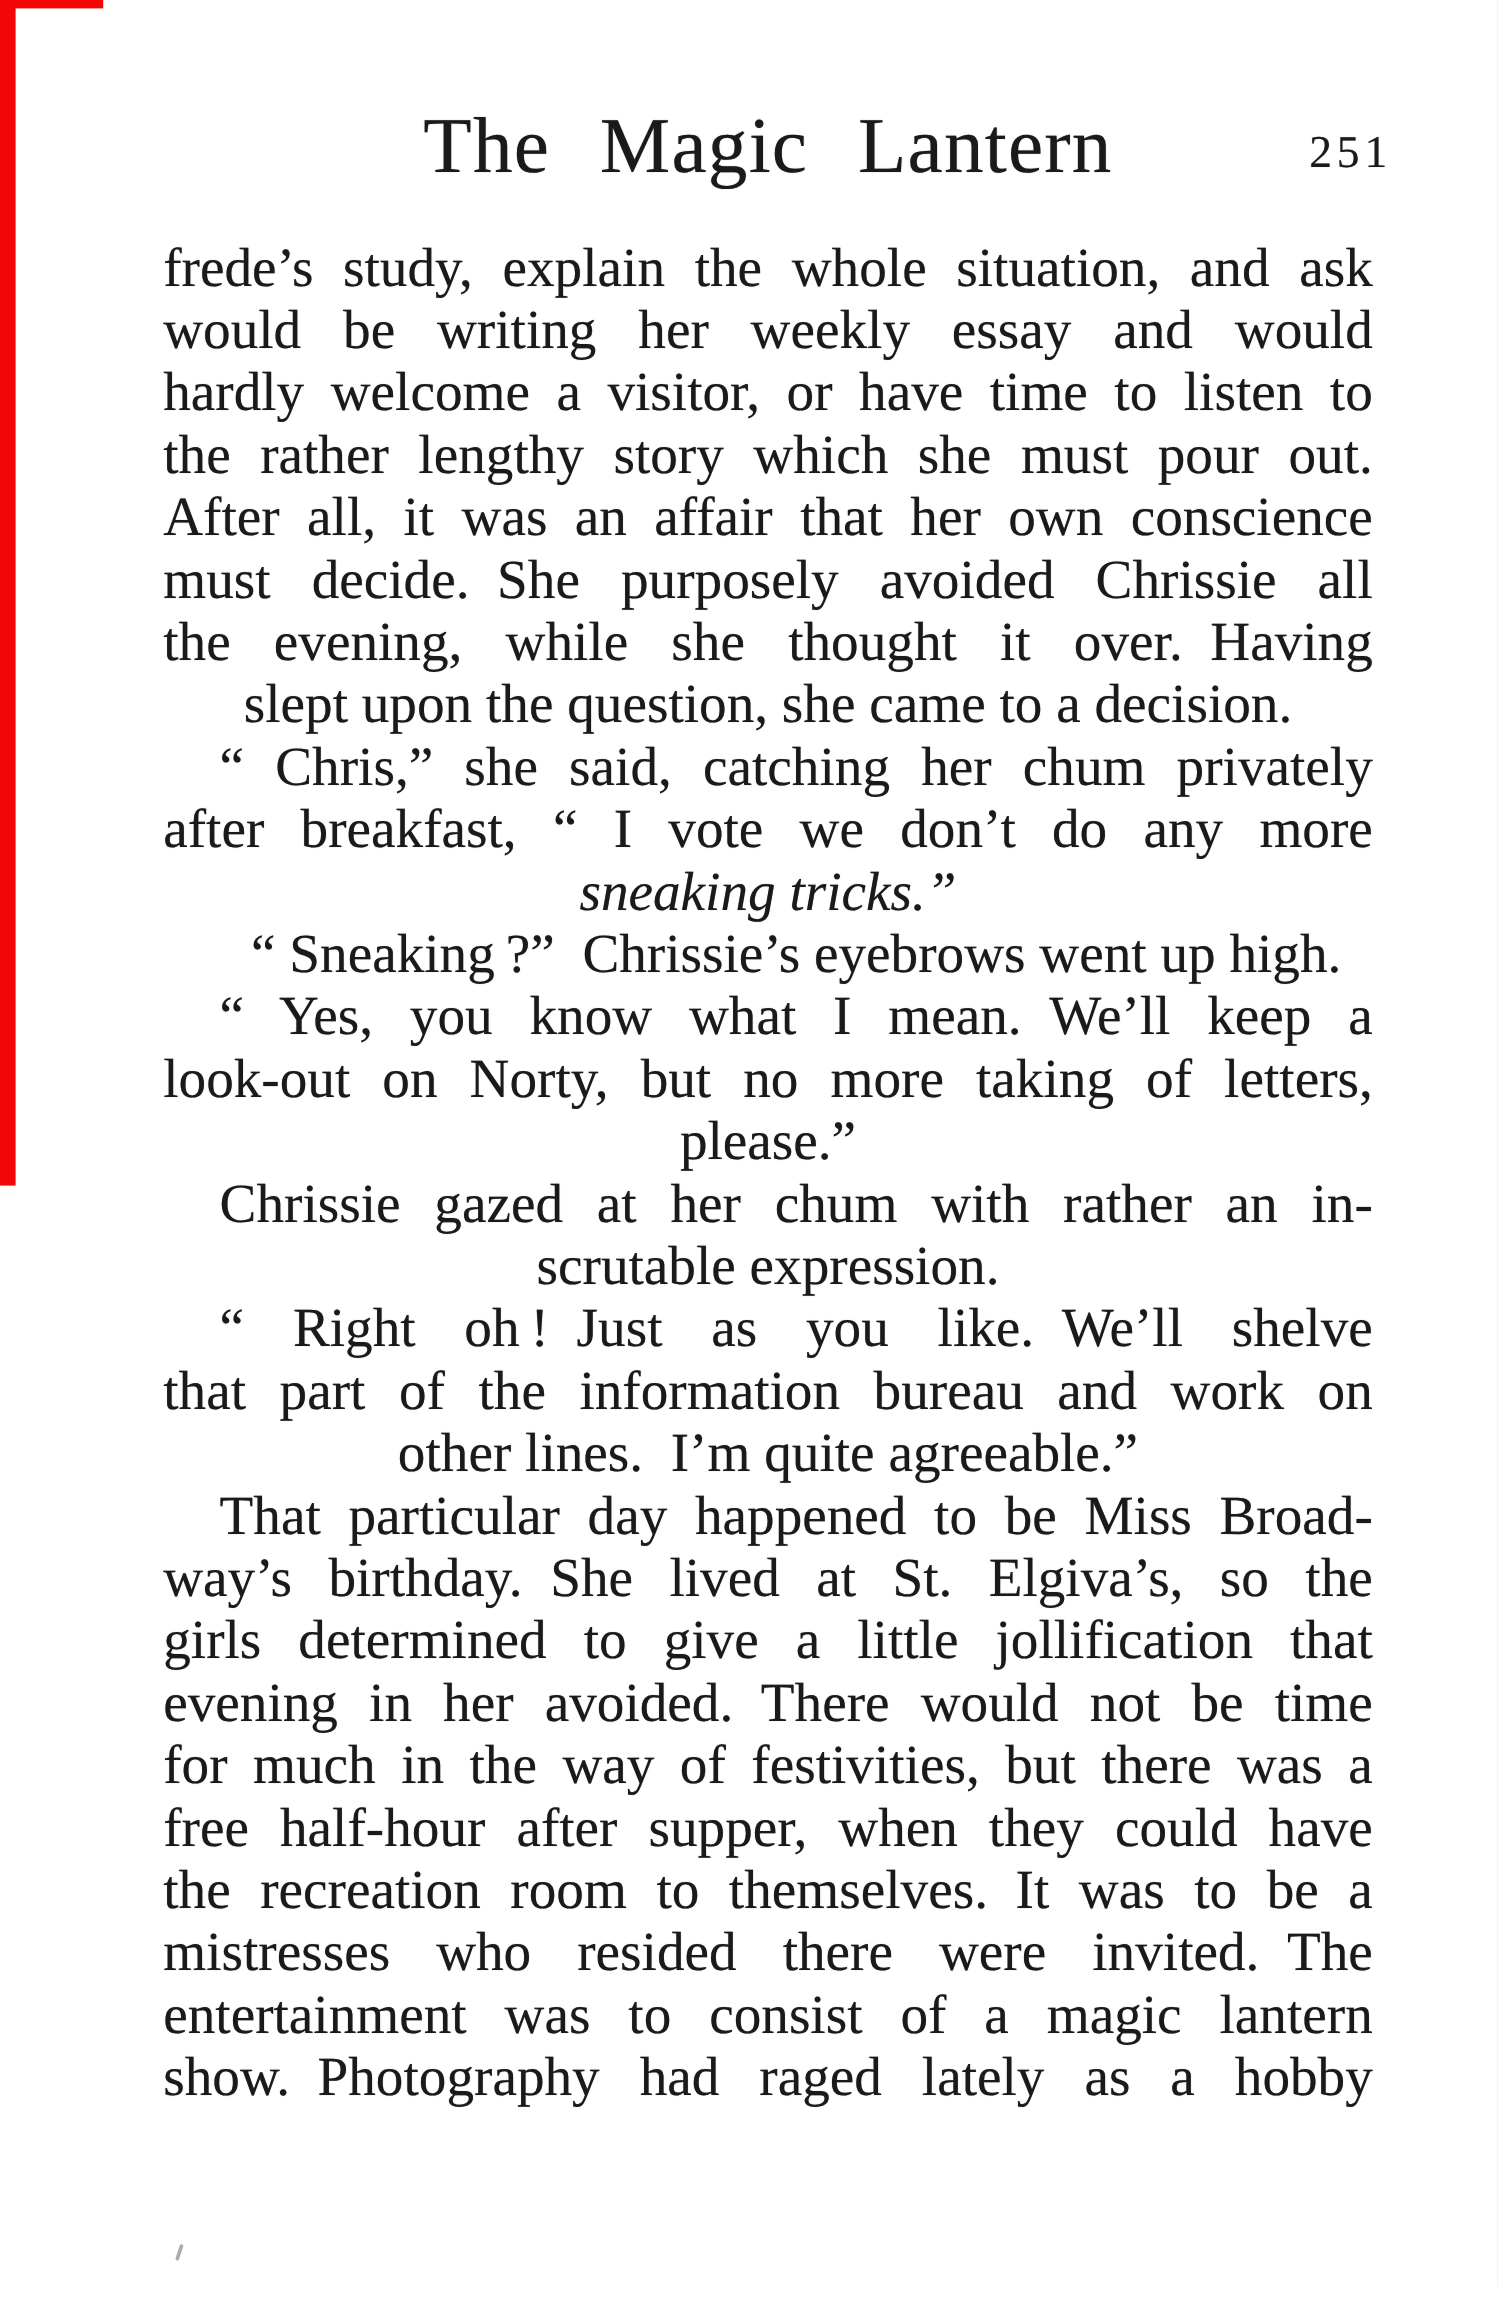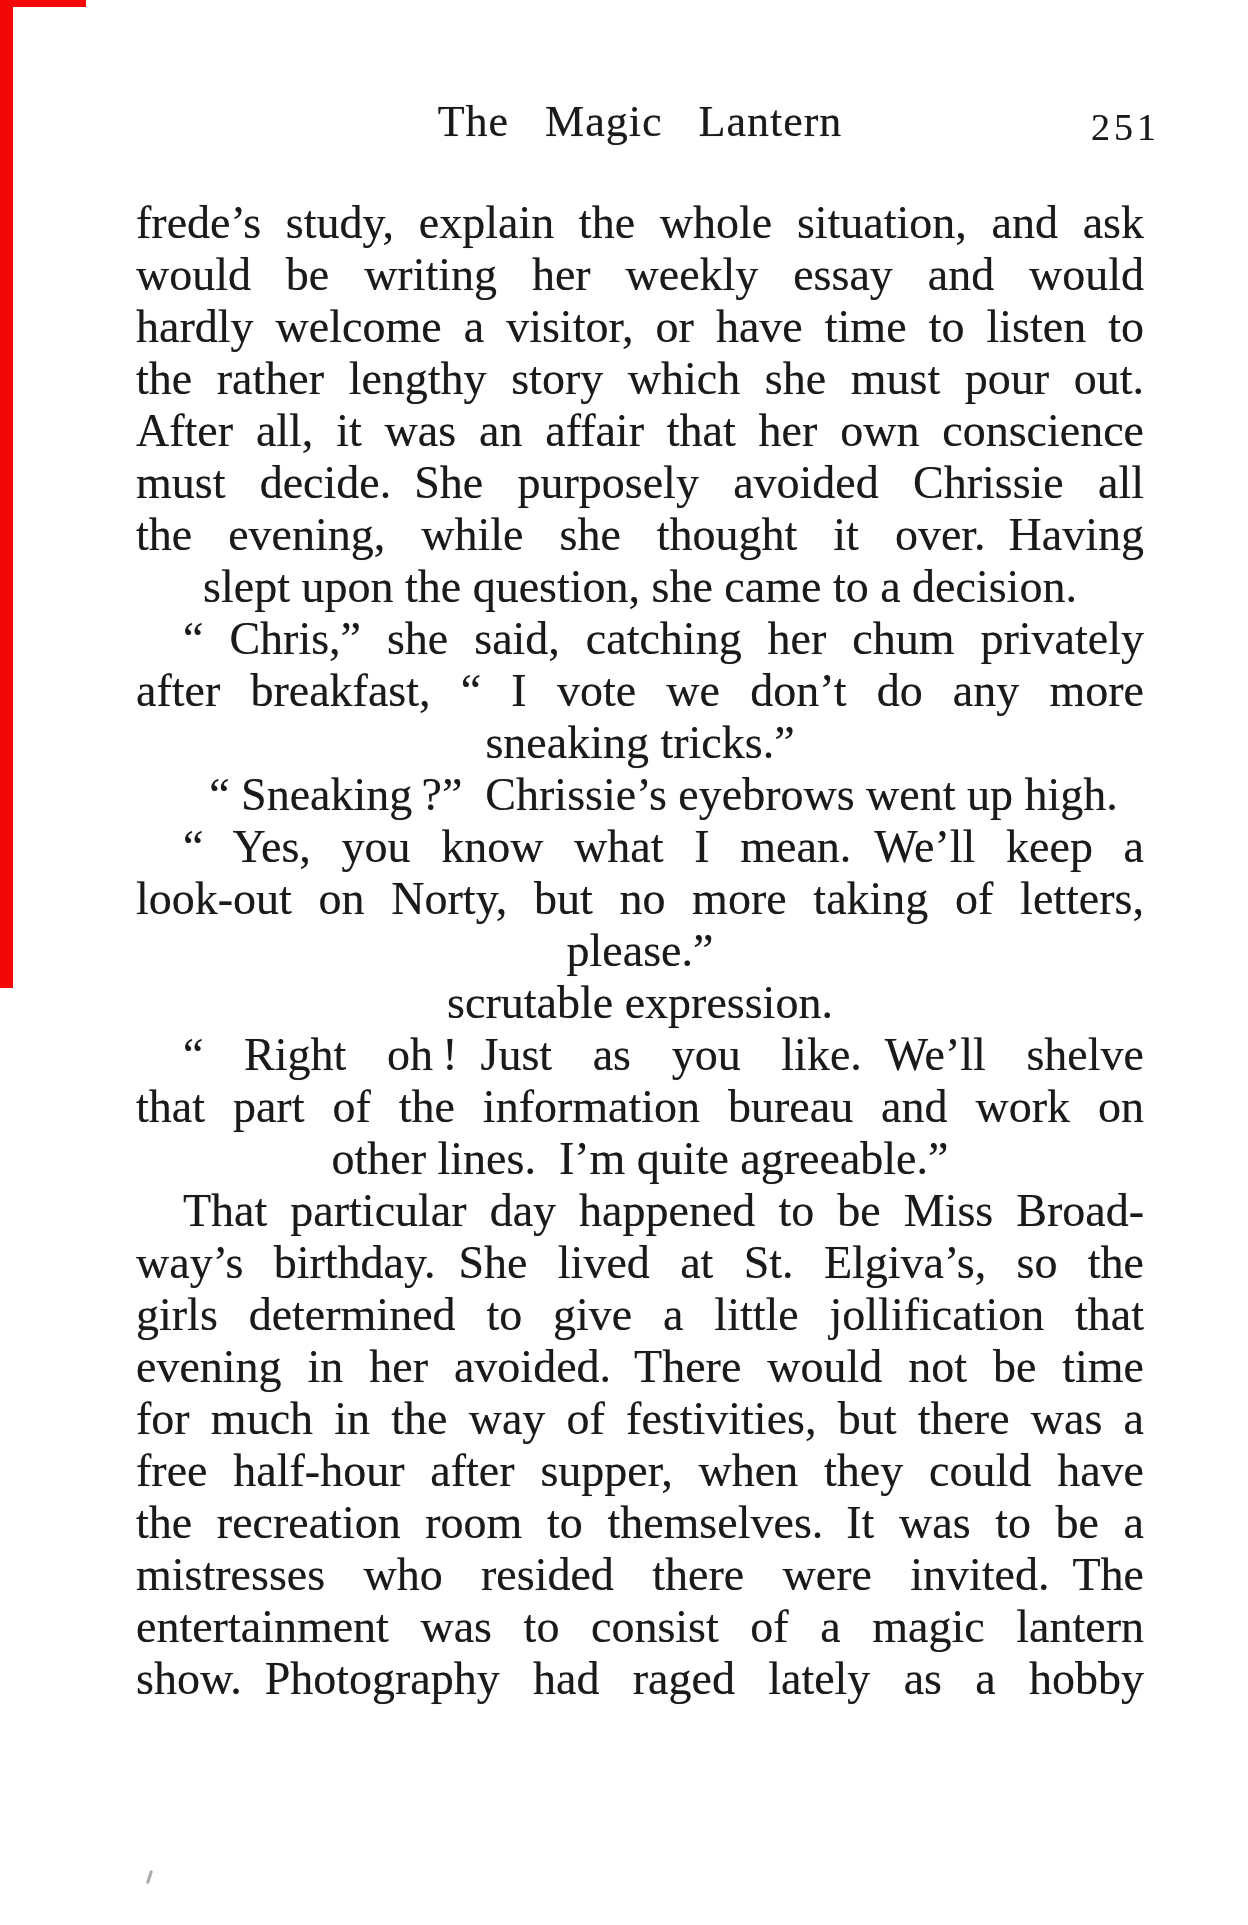--- a/index.html
+++ b/index.html
@@ -24,21 +24,21 @@
     width: 86px; height: 7px;
     background: var(--red, #f30707);
   }
   
   .header {
     position: absolute; left: 136px; top: 86px;
     width: 1008px; height: 72px;
   }
   .title {
     text-align: center;
-    font-size: 44px;
+    font-size: 66px;
     line-height: 72px;
     word-spacing: 24px;
     letter-spacing: 1px;
     text-shadow: 0 0 0.8px rgba(20,20,20,0.6);
   }
   .pagenum {
     position: absolute; right: -16px; top: 22px;
     font-size: 38px;
     line-height: 1;
     letter-spacing: 4px;
@@ -48,21 +48,21 @@
   .bodytext {
     position: absolute; left: 136px; top: 197px;
     width: 1008px;
     font-size: 46px;
     line-height: 52px;
     text-shadow: 0 0 0.7px rgba(22,22,22,0.55);
   }
   .line { height: 52px; overflow: visible; text-align: center; }
   .j { text-align: justify; text-align-last: justify; }
   .indent { text-indent: 47px; }
-  .it { }
+  .it { font-style: italic; }
   
   .mark-bl {
     position: absolute; left: 148px; top: 1870px;
     width: 3px; height: 14px;
     background: #8f8f8f;
     transform: rotate(18deg);
     border-radius: 2px;
     opacity: 0.75;
   }
 </style>
@@ -87,20 +87,21 @@
       <div class="line j">must decide. She purposely avoided Chrissie all</div>
       <div class="line j">the evening, while she thought it over. Having</div>
       <div class="line">slept upon the question, she came to a decision.</div>
       <div class="line j indent">“ Chris,” she said, catching her chum privately</div>
       <div class="line j">after breakfast, “ I vote we don’t do any more</div>
       <div class="line it">sneaking tricks.”</div>
       <div class="line indent">“ Sneaking ?” Chrissie’s eyebrows went up high.</div>
       <div class="line j indent">“ Yes, you know what I mean. We’ll keep a</div>
       <div class="line j">look-out on Norty, but no more taking of letters,</div>
       <div class="line">please.”</div>
+      <div class="line j indent">Chrissie gazed at her chum with rather an in-</div>
       <div class="line">scrutable expression.</div>
       <div class="line j indent">“ Right oh ! Just as you like. We’ll shelve</div>
       <div class="line j">that part of the information bureau and work on</div>
       <div class="line">other lines. I’m quite agreeable.”</div>
       <div class="line j indent">That particular day happened to be Miss Broad-</div>
       <div class="line j">way’s birthday. She lived at St. Elgiva’s, so the</div>
       <div class="line j">girls determined to give a little jollification that</div>
       <div class="line j">evening in her avoided. There would not be time</div>
       <div class="line j">for much in the way of festivities, but there was a</div>
       <div class="line j">free half-hour after supper, when they could have</div>

